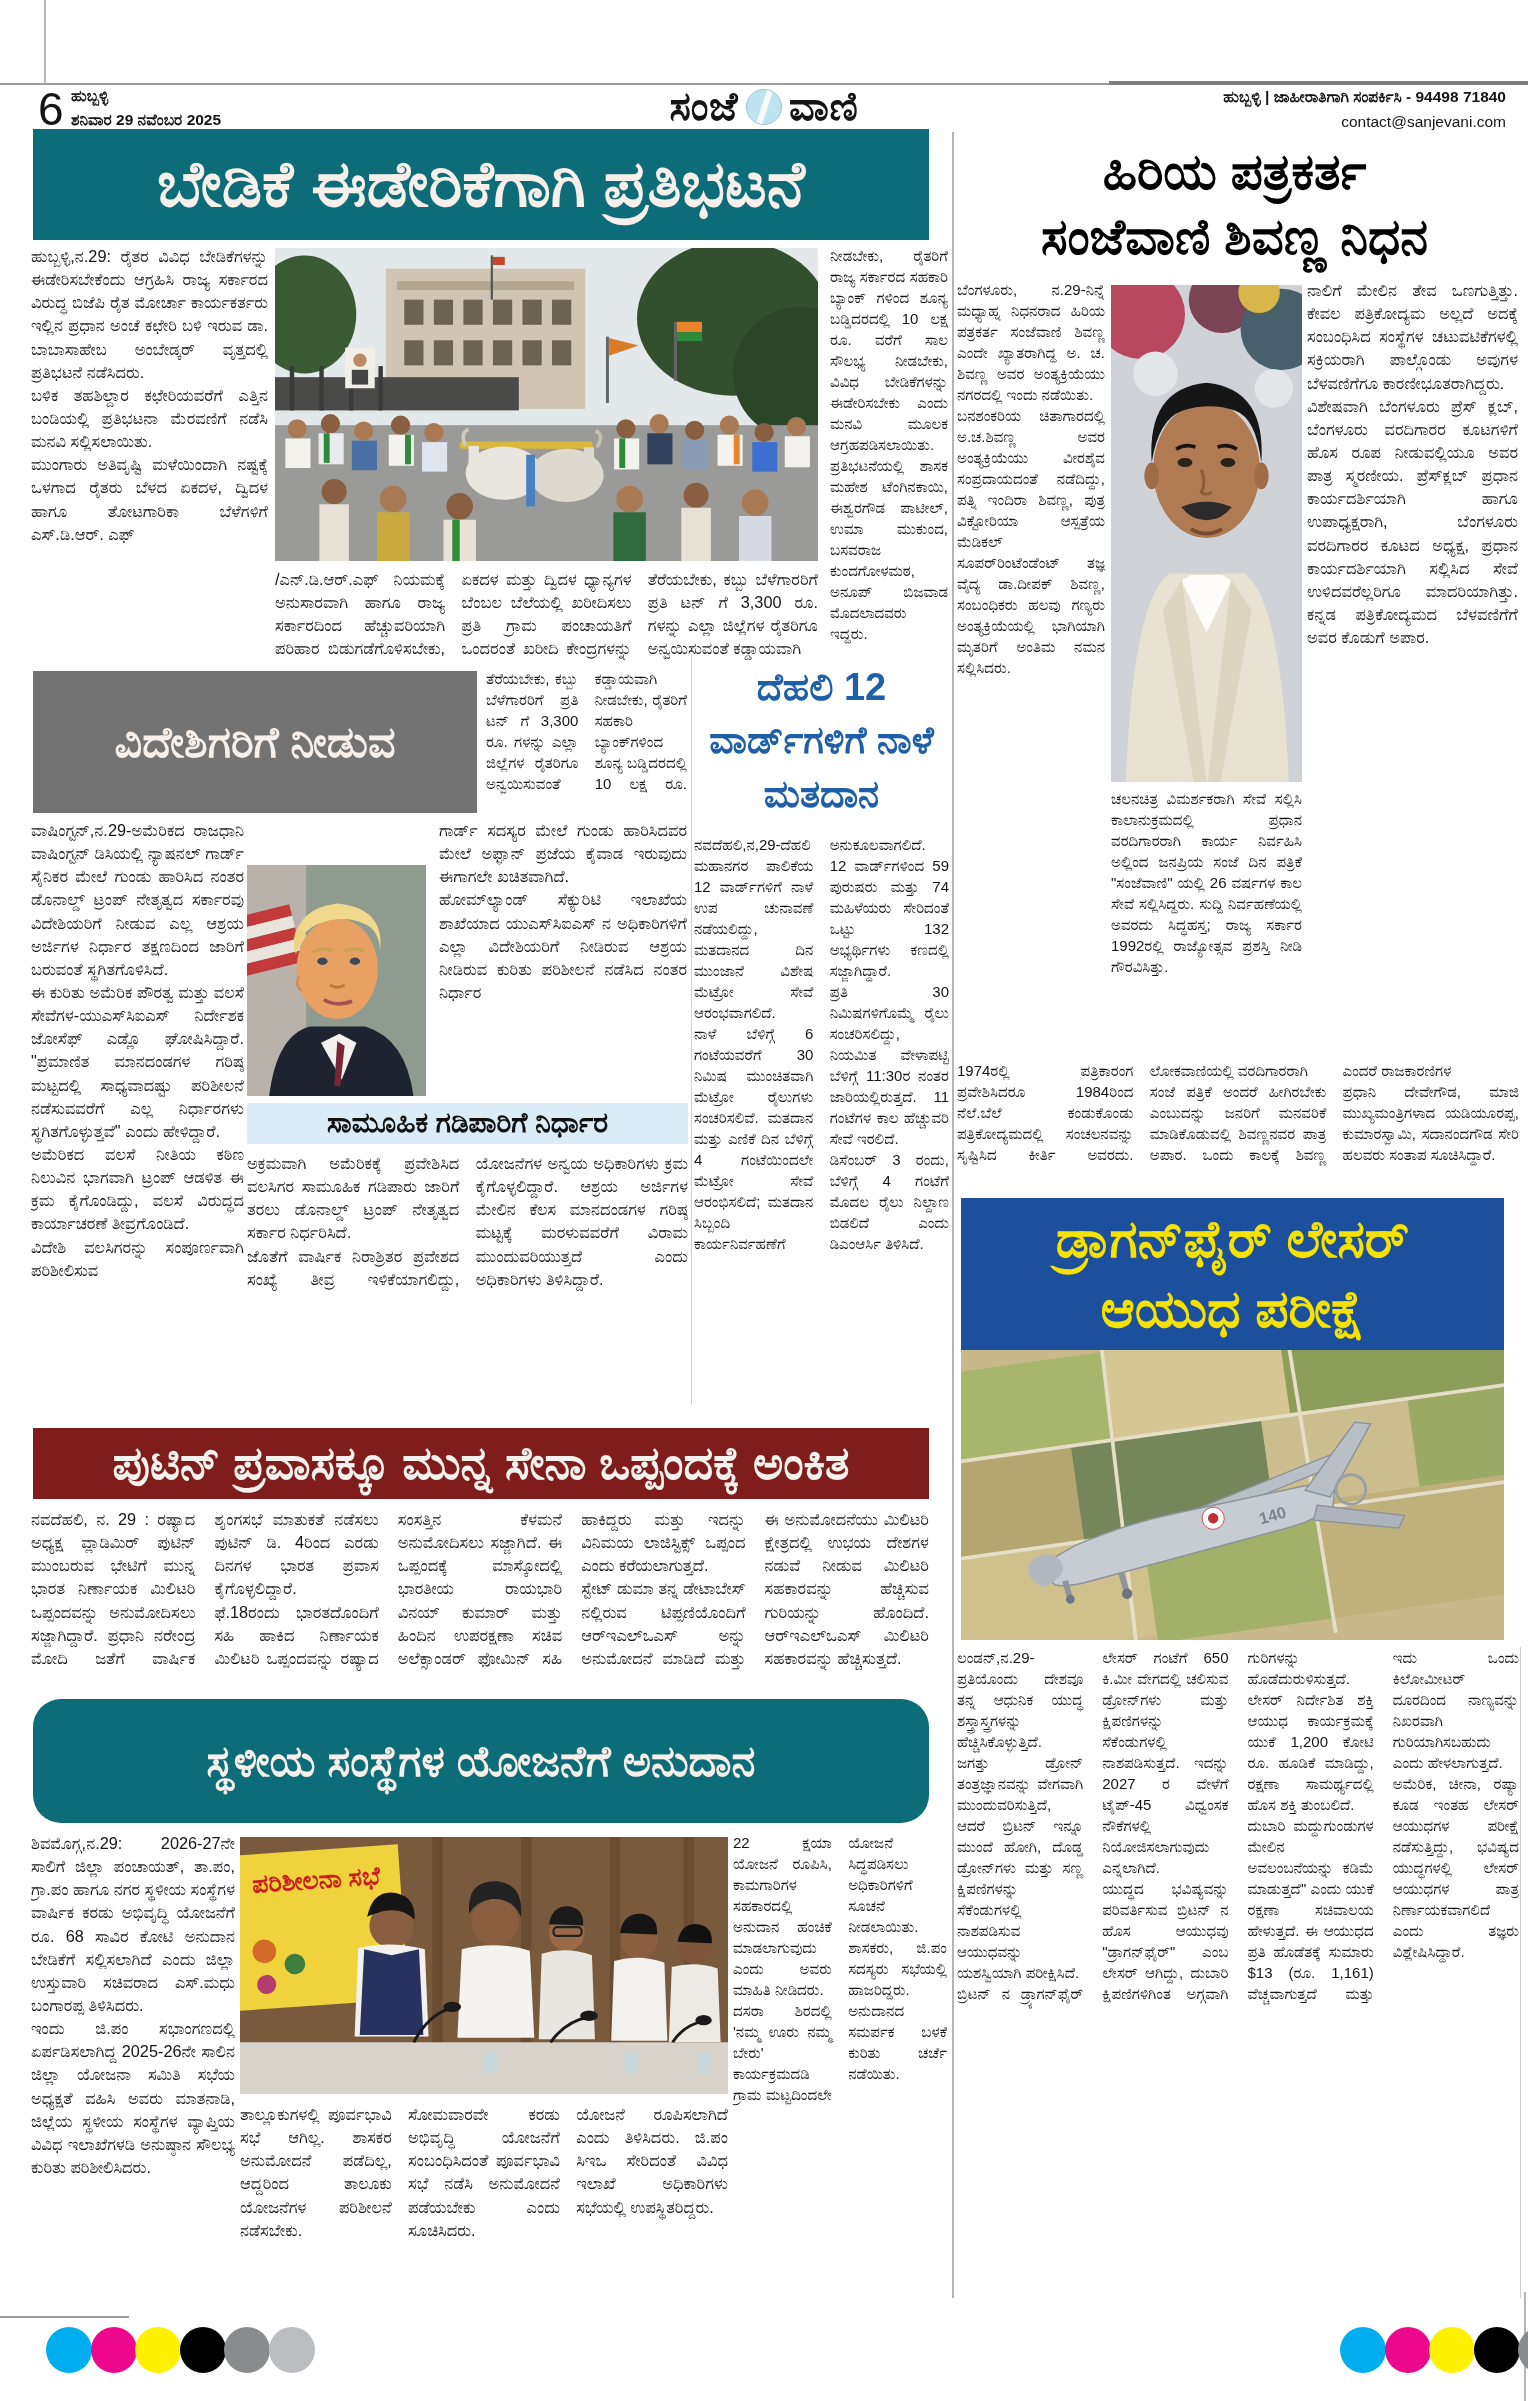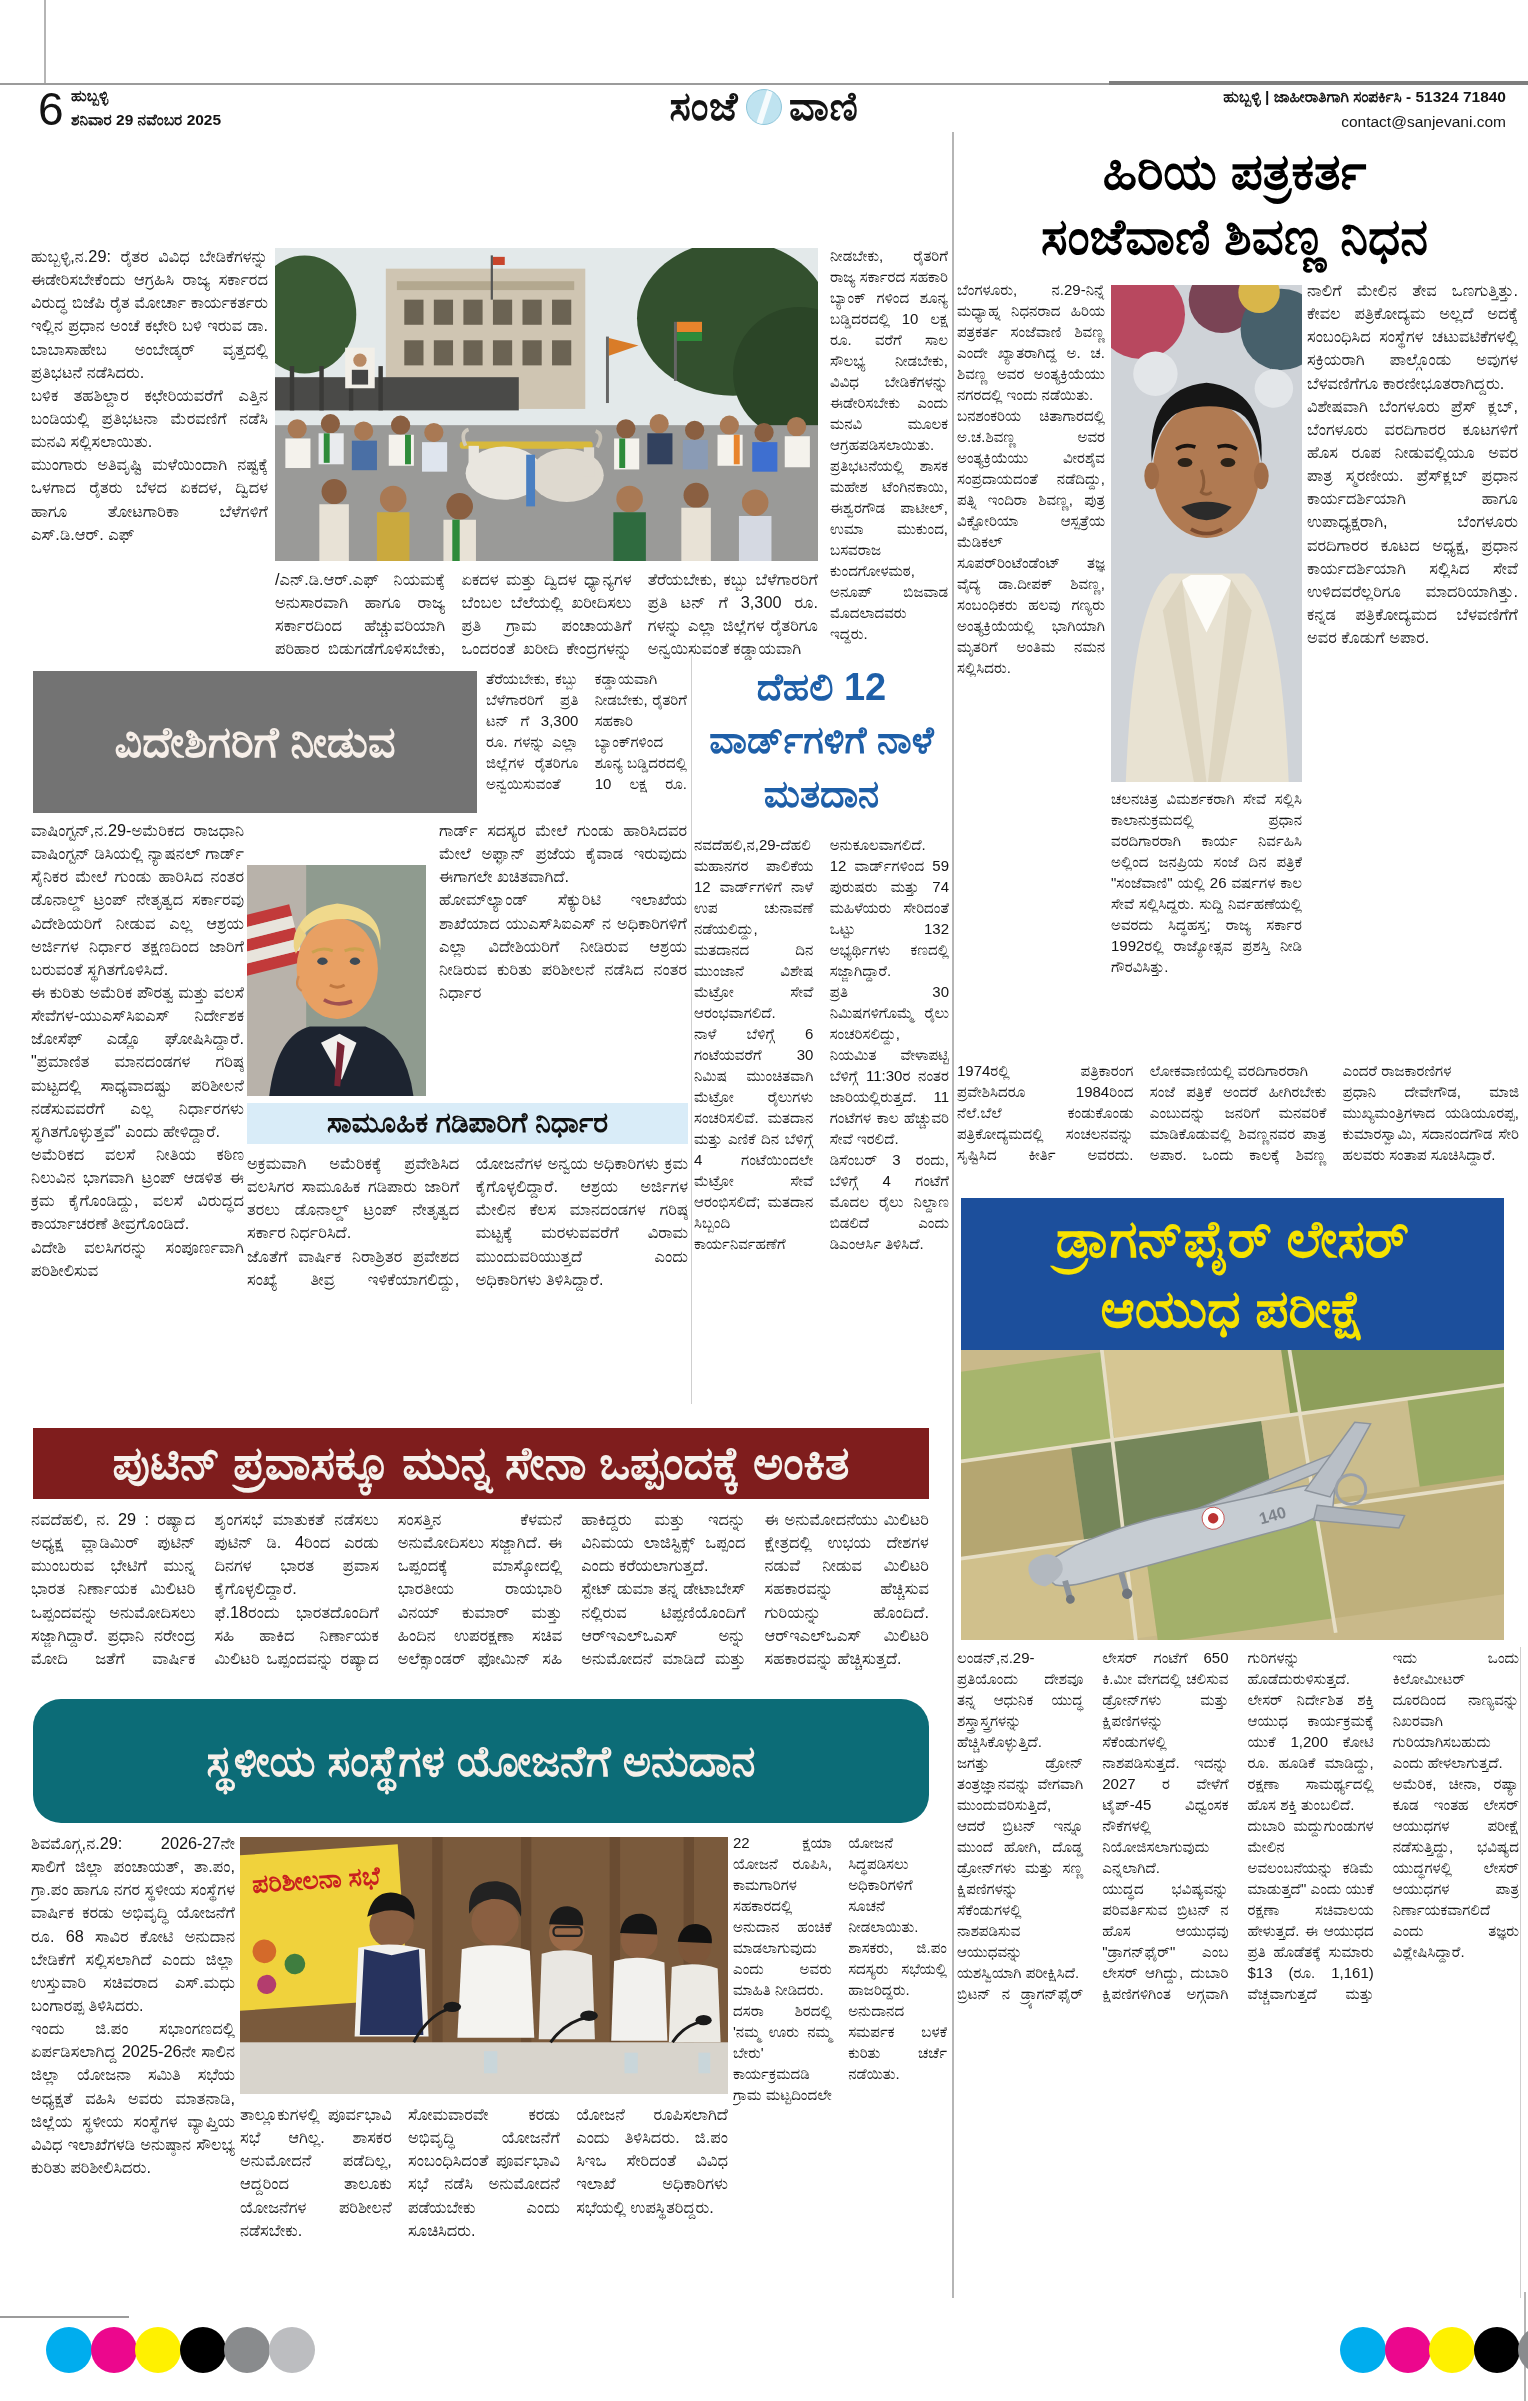--- a/index.html
+++ b/index.html
@@ -54,26 +54,29 @@
 
   <div class="abs" style="left:0;top:84px;width:1528px;display:flex;justify-content:center;">
     <div class="masthead">
       <span>ಸಂಜೆ</span>
       <span class="globe"></span>
       <span>ವಾಣಿ</span>
     </div>
   </div>
 
   <div class="abs" style="right:22px;top:87px;text-align:right;">
-    <div class="hdr-small">ಹುಬ್ಬಳ್ಳಿ | ಜಾಹೀರಾತಿಗಾಗಿ ಸಂಪರ್ಕಿಸಿ - 51324 71840</div>
+    <div class="hdr-small">ಹುಬ್ಬಳ್ಳಿ | ಜಾಹೀರಾತಿಗಾಗಿ ಸಂಪರ್ಕಿಸಿ - 94498 71840</div>
     <div class="hdr-small" style="margin-top:6px;font-weight:400;">contact@sanjevani.com</div>
   </div>
 
   <div class="abs rule-v" style="left:952px;top:132px;width:1.5px;height:2166px;"></div>
 
+  <div class="abs box-head teal-bg" style="left:33px;top:129px;width:896px;height:111px;font-size:64px;">
+    <div class="hl">ಬೇಡಿಕೆ ಈಡೇರಿಕೆಗಾಗಿ ಪ್ರತಿಭಟನೆ</div>
+  </div>
 
   <div class="abs body-text" style="left:31px;top:245px;width:237px;height:416px;">ಹುಬ್ಬಳ್ಳಿ,ನ.29: ರೈತರ ವಿವಿಧ ಬೇಡಿಕೆಗಳನ್ನು ಈಡೇರಿಸಬೇಕೆಂದು ಆಗ್ರಹಿಸಿ ರಾಜ್ಯ ಸರ್ಕಾರದ ವಿರುದ್ಧ ಬಿಜೆಪಿ ರೈತ ಮೋರ್ಚಾ ಕಾರ್ಯಕರ್ತರು ಇಲ್ಲಿನ ಪ್ರಧಾನ ಅಂಚೆ ಕಛೇರಿ ಬಳಿ ಇರುವ ಡಾ. ಬಾಬಾಸಾಹೇಬ ಅಂಬೇಡ್ಕರ್ ವೃತ್ತದಲ್ಲಿ ಪ್ರತಿಭಟನೆ ನಡೆಸಿದರು.
 ಬಳಿಕ ತಹಶಿಲ್ದಾರ ಕಛೇರಿಯವರೆಗೆ ಎತ್ತಿನ ಬಂಡಿಯಲ್ಲಿ ಪ್ರತಿಭಟನಾ ಮೆರವಣಿಗೆ ನಡೆಸಿ ಮನವಿ ಸಲ್ಲಿಸಲಾಯಿತು.
 ಮುಂಗಾರು ಅತಿವೃಷ್ಟಿ ಮಳೆಯಿಂದಾಗಿ ನಷ್ಟಕ್ಕೆ ಒಳಗಾದ ರೈತರು ಬೆಳದ ಏಕದಳ, ದ್ವಿದಳ ಹಾಗೂ ತೋಟಗಾರಿಕಾ ಬೆಳೆಗಳಿಗೆ ಎಸ್.ಡಿ.ಆರ್. ಎಫ್</div>
 
   <div class="abs photo" style="left:275px;top:248px;width:543px;height:313px;">
     <svg viewBox="0 0 735 424" preserveAspectRatio="none">
       <rect width="735" height="424" fill="#e3e9ea"></rect>
       <rect x="150" y="28" width="270" height="190" fill="#cfc5b2"></rect>
       <rect x="165" y="45" width="240" height="12" fill="#b3a88f"></rect>

